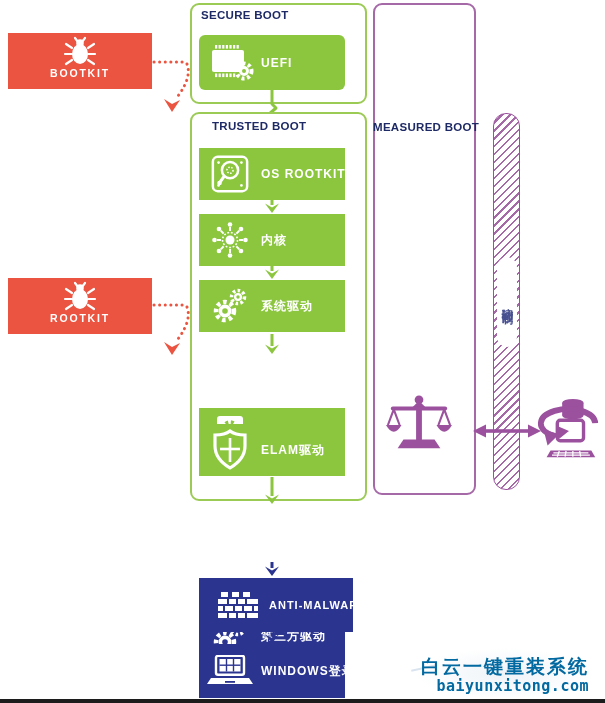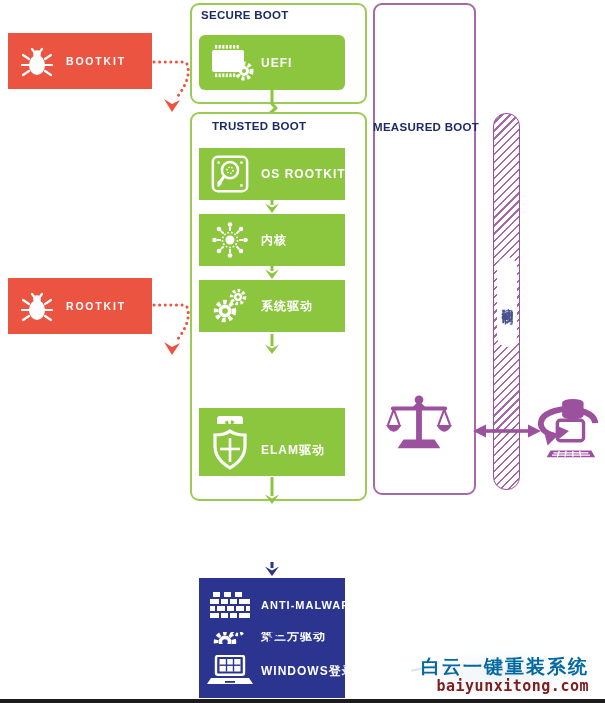--- a/index.html
+++ b/index.html
@@ -9,21 +9,21 @@
   .outline{position:absolute;background:#fff;border-radius:9px;}
   .outline.green{border:2px solid #9CCB55;}
   .outline.purple{border:2px solid #A569A8;}
   .container-title{position:absolute;font-size:11.5px;font-weight:bold;color:#1E2A66;letter-spacing:.3px;white-space:nowrap;}
   
   .node{position:absolute;display:flex;align-items:center;width:146px;}
   .node .icon-wrap{width:62px;display:flex;justify-content:center;align-items:center;flex:none;}
   .node .lbl{color:#fff;font-weight:bold;font-size:12px;letter-spacing:1px;white-space:nowrap;}
   .g{background:#8CC63F;}
   .n{background:#2B3590;}
-  .r{position:absolute;background:#EA5440;display:flex;align-items:center;width:144px;height:56px;}
+  .r{position:absolute;background:#EA5440;display:flex;align-items:center;width:144px;height:56px;flex-direction:column;}
   .r .lbl{color:#fff;font-weight:bold;font-size:10.5px;letter-spacing:1.8px;}
   .r .icon-wrap{width:58px;display:flex;justify-content:center;flex:none;}
   
   .stacked{position:relative;}
   .stacked.g::before,.stacked.g::after,.stacked.n::before,.stacked.n::after{
     content:"";position:absolute;inset:0;border:2px solid #fff;}
   .stacked.g::before{transform:translate(5px,5px);background:#8CC63F;opacity:.75;z-index:-1;}
   .stacked.g::after{transform:translate(10px,10px);background:#8CC63F;opacity:.45;z-index:-2;}
   .stacked.n::before{transform:translate(5px,5px);background:#2B3590;opacity:.75;z-index:-1;}
   .stacked.n::after{transform:translate(10px,10px);background:#2B3590;opacity:.45;z-index:-2;}
@@ -32,21 +32,21 @@
   .hatch-bar{position:absolute;left:493px;top:113px;width:27px;height:377px;border-radius:13px;
     border:1.5px solid #9B519E;box-sizing:border-box;
     background:repeating-linear-gradient(135deg,#A569A8 0 1.6px,#fff 1.6px 5.6px);}
   .hatch-label{position:absolute;left:497px;top:257px;width:20px;height:90px;background:#fff;
     border-radius:10px;display:flex;align-items:center;justify-content:center;}
   .v-text{writing-mode:vertical-rl;text-orientation:upright;font-size:11.5px;font-weight:600;
     color:#47508F;letter-spacing:2px;}
   
   .wm1{position:absolute;right:16px;top:654px;font-size:19px;font-weight:bold;color:#0369a1;
        letter-spacing:2px;white-space:nowrap;}
-  .wm2{position:absolute;right:16px;top:677px;font-size:15px;font-weight:bold;color:#7f1d1d;
+  .wm2{position:absolute;right:16px;top:677px;font-size:15px;font-weight:bold;color:#0369a1;
        font-family:"DejaVu Sans Mono",monospace;letter-spacing:.5px;white-space:nowrap;}
   .wm-haze{position:absolute;right:10px;top:648px;width:180px;height:52px;
        background:radial-gradient(ellipse at center,#eef3f8 0%,rgba(255,255,255,0) 70%);}
   .wm-dash{position:absolute;right:168px;top:667px;width:26px;height:2px;background:#d9e4ee;transform:rotate(-12deg);}
   .bottom-bar{position:absolute;left:0;top:699px;width:605px;height:4px;background:#1c1c1c;}
 </style>
 </head>
 <body>
 
 <div class="diagram">
@@ -210,21 +210,21 @@
       </svg>
     </span>
     <span class="lbl">第三方驱动</span>
   </div>
 
   <svg class="abs" style="left:264px;top:562px;" width="16" height="15" viewBox="0 0 16 15">
     <rect x="6.5" y="0" width="3" height="6" fill="#2B3590"></rect>
       <polygon points="1,4.5 8,14 15,4.5 8,8.5" fill="#2B3590"></polygon>
   </svg>
 
-  <div class="node n" style="left:199px;top:578px;height:54px;">
+  <div class="node n" style="left:199px;top:578px;height:54px;padding-left:8px;">
     <span class="icon-wrap">
       <svg width="40" height="27" viewBox="0 0 40 27">
         <g fill="#fff">
           <rect x="3" y="0" width="7" height="5"></rect>
             <rect x="14" y="0" width="7" height="5"></rect>
             <rect x="25" y="0" width="7" height="5"></rect>
           <rect x="0" y="7" width="9" height="5"></rect>
             <rect x="11" y="7" width="7" height="5"></rect>
             <rect x="20" y="7" width="7" height="5"></rect>
             <rect x="29" y="7" width="11" height="5"></rect>

